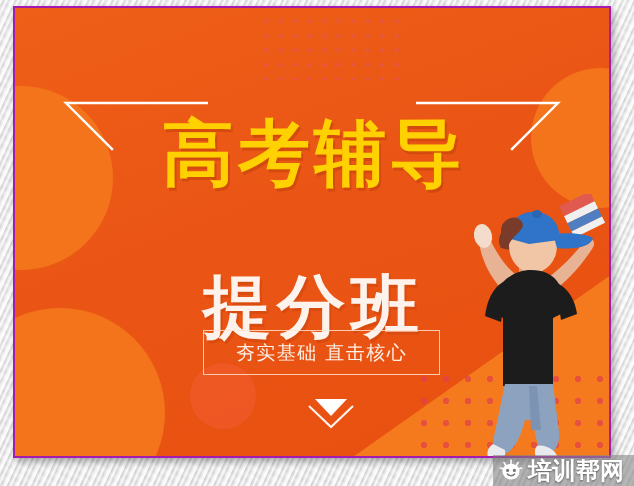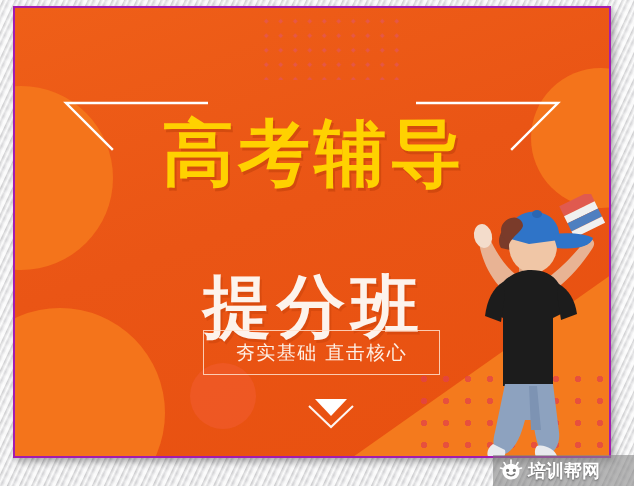--- a/index.html
+++ b/index.html
@@ -110,21 +110,21 @@
   #student{position:absolute;right:0px;top:186px;width:168px;height:272px;}
 
   
   #watermark{
     position:absolute;left:493px;top:455px;width:141px;height:31px;
     display:flex;align-items:center;gap:5px;
     background:linear-gradient(90deg, rgba(120,120,120,.55) 0%, rgba(140,140,140,.62) 100%);
     padding-left:6px;box-sizing:border-box;
   }
   #watermark-text{
-    font-size:18px;color:#ffffff;font-weight:700;letter-spacing:0px;
+    font-size:24px;color:#ffffff;font-weight:700;letter-spacing:0px;
     font-family:"DejaVu Sans","Liberation Sans",sans-serif;
     text-shadow:0 1px 2px rgba(0,0,0,.45);
     white-space:nowrap;
   }
 </style>
 </head>
 <body>
 
 <div id="backdrop"></div>
 

